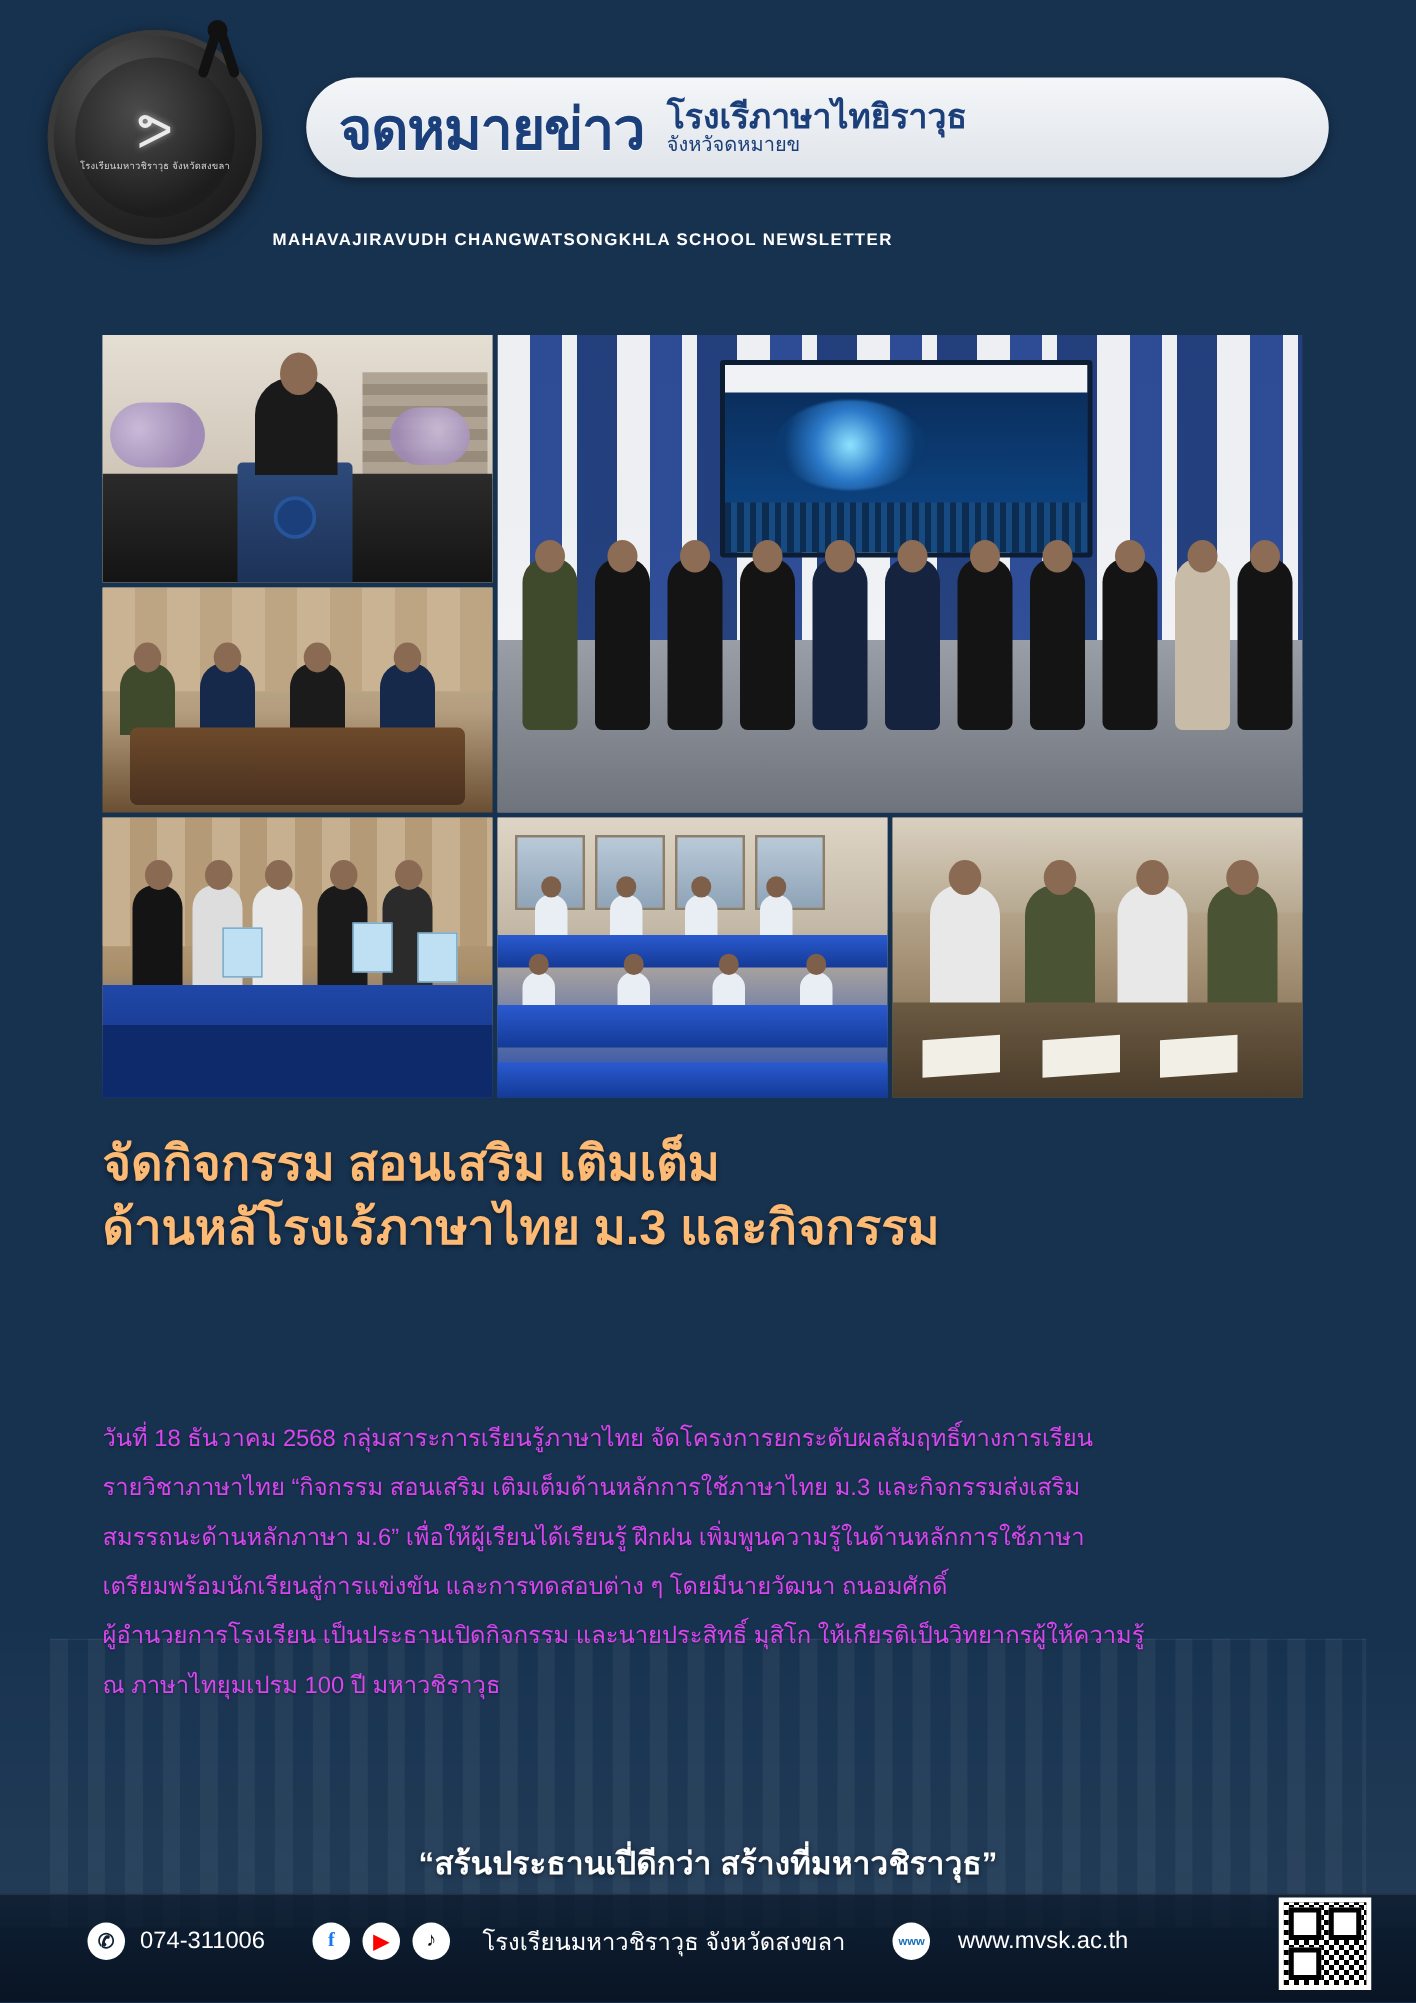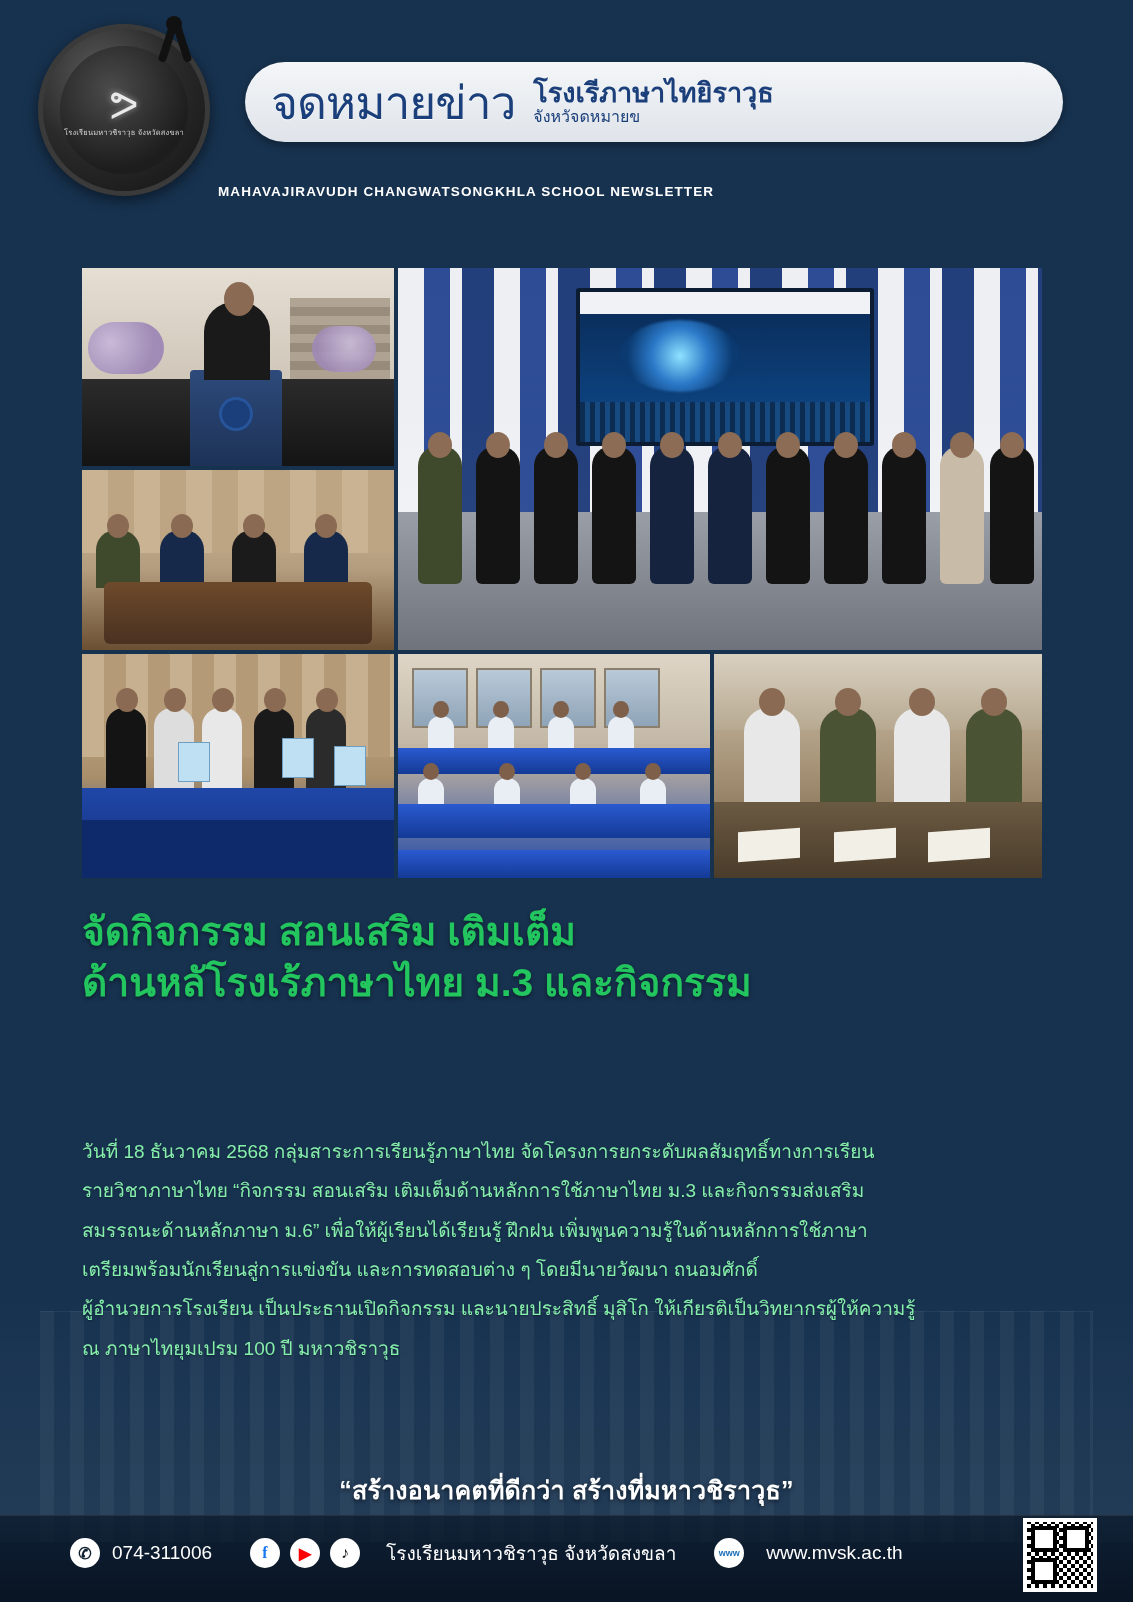--- a/index.html
+++ b/index.html
@@ -59,21 +59,21 @@
   .ribbon:after{transform:rotate(-18deg);}
   .ribbon-knot{position:absolute;top:2px;left:14px;width:16px;height:16px;background:#111;border-radius:50%;}
 
   .title-pill{
     position:absolute;left:245px;top:62px;width:818px;height:80px;border-radius:40px;
     background:linear-gradient(180deg,#f4f6f8 0%, #dfe4ea 100%);
     box-shadow:0 3px 8px rgba(0,0,0,.35);
     display:flex;align-items:center;padding:0 26px;box-sizing:border-box;
   }
   .title-th{
-    font-size:46px;font-weight:normal;color:#1b3f7a;letter-spacing:-1px;
+    font-size:46px;font-weight:bold;color:#1b3f7a;letter-spacing:-1px;
     text-shadow:0 1px 0 #fff;
   }
   .title-right{margin-left:18px;line-height:1.0;}
   .title-school{font-size:27px;font-weight:bold;color:#1b3f7a;}
   .title-prov{font-size:16px;color:#1b3f7a;margin-top:2px;}
   .subtitle{
     position:absolute;left:218px;top:184px;width:560px;
     font-size:13.5px;letter-spacing:1.1px;color:#ffffff;font-weight:bold;
   }
   .subtitle .nw{color:#ffffff;}
@@ -151,27 +151,27 @@
   #ph6{background:linear-gradient(180deg,#cfc2ad 0%, #a79478 50%, #6e5b43 100%);}
   .p6-wall{position:absolute;left:0;top:0;right:0;height:34%;background:linear-gradient(180deg,#d9d0c0,#b7a991);}
   .p6-desk{position:absolute;left:0;right:0;bottom:0;height:34%;background:linear-gradient(180deg,#6b5a42,#4a3c2b);}
   .p6-paper{position:absolute;bottom:18px;width:62px;height:30px;background:#f2efe6;transform:skewY(-4deg);}
   .p6-p{position:absolute;bottom:74px;width:56px;height:96px;border-radius:24px 24px 0 0;}
   .p6-h{position:absolute;width:26px;height:28px;border-radius:50%;background:#8a6a52;}
 
   
   .headline{
     position:absolute;left:82px;top:906px;width:980px;
-    color:#22c55e;font-weight:bold;font-size:39px;line-height:1.32;
+    color:#fdba74;font-weight:bold;font-size:39px;line-height:1.32;
     text-shadow:0 2px 4px rgba(0,0,0,.45);
   }
   .headline div{white-space:nowrap;}
   .body{
     position:absolute;left:82px;top:1132px;width:970px;
-    color:#86efac;font-size:19px;line-height:2.07;
+    color:#d946ef;font-size:19px;line-height:2.07;
     text-shadow:0 1px 2px rgba(0,0,0,.35);
   }
   .body p{margin:0;}
   .slogan{
     position:absolute;left:0;right:0;top:1470px;text-align:center;
     color:#ffffff;font-size:25px;font-weight:bold;letter-spacing:.2px;
     text-shadow:0 2px 4px rgba(0,0,0,.5);
   }
 
   
@@ -375,21 +375,21 @@
 
   <div class="body">
     <p>วันที่ 18  ธันวาคม 2568 กลุ่มสาระการเรียนรู้ภาษาไทย จัดโครงการยกระดับผลสัมฤทธิ์ทางการเรียน</p>
     <p>รายวิชาภาษาไทย “กิจกรรม สอนเสริม เติมเต็มด้านหลักการใช้ภาษาไทย ม.3 และกิจกรรมส่งเสริม</p>
     <p>สมรรถนะด้านหลักภาษา ม.6” เพื่อให้ผู้เรียนได้เรียนรู้ ฝึกฝน เพิ่มพูนความรู้ในด้านหลักการใช้ภาษา</p>
     <p>เตรียมพร้อมนักเรียนสู่การแข่งขัน และการทดสอบต่าง ๆ โดยมีนายวัฒนา  ถนอมศักดิ์</p>
     <p>ผู้อำนวยการโรงเรียน เป็นประธานเปิดกิจกรรม และนายประสิทธิ์  มุสิโก ให้เกียรติเป็นวิทยากรผู้ให้ความรู้</p>
     <p>ณ ภาษาไทยุมเปรม 100 ปี มหาวชิราวุธ</p>
   </div>
 
-  <div class="slogan">“สร้างอนาคตที่ดีกว่า  สร้างที่มหาวชิราวุธ”</div>
+  <div class="slogan">“สร้นประธานเปี่ดีกว่า  สร้างที่มหาวชิราวุธ”</div>
 
   <div class="footer">
     <div class="f-row">
       <div class="cicon">✆</div>
       <div class="f-phone">074-311006</div>
 
       <div class="f-social">
         <div class="cicon fb">f</div>
         <div class="cicon yt">▶</div>
         <div class="cicon tt">♪</div>

